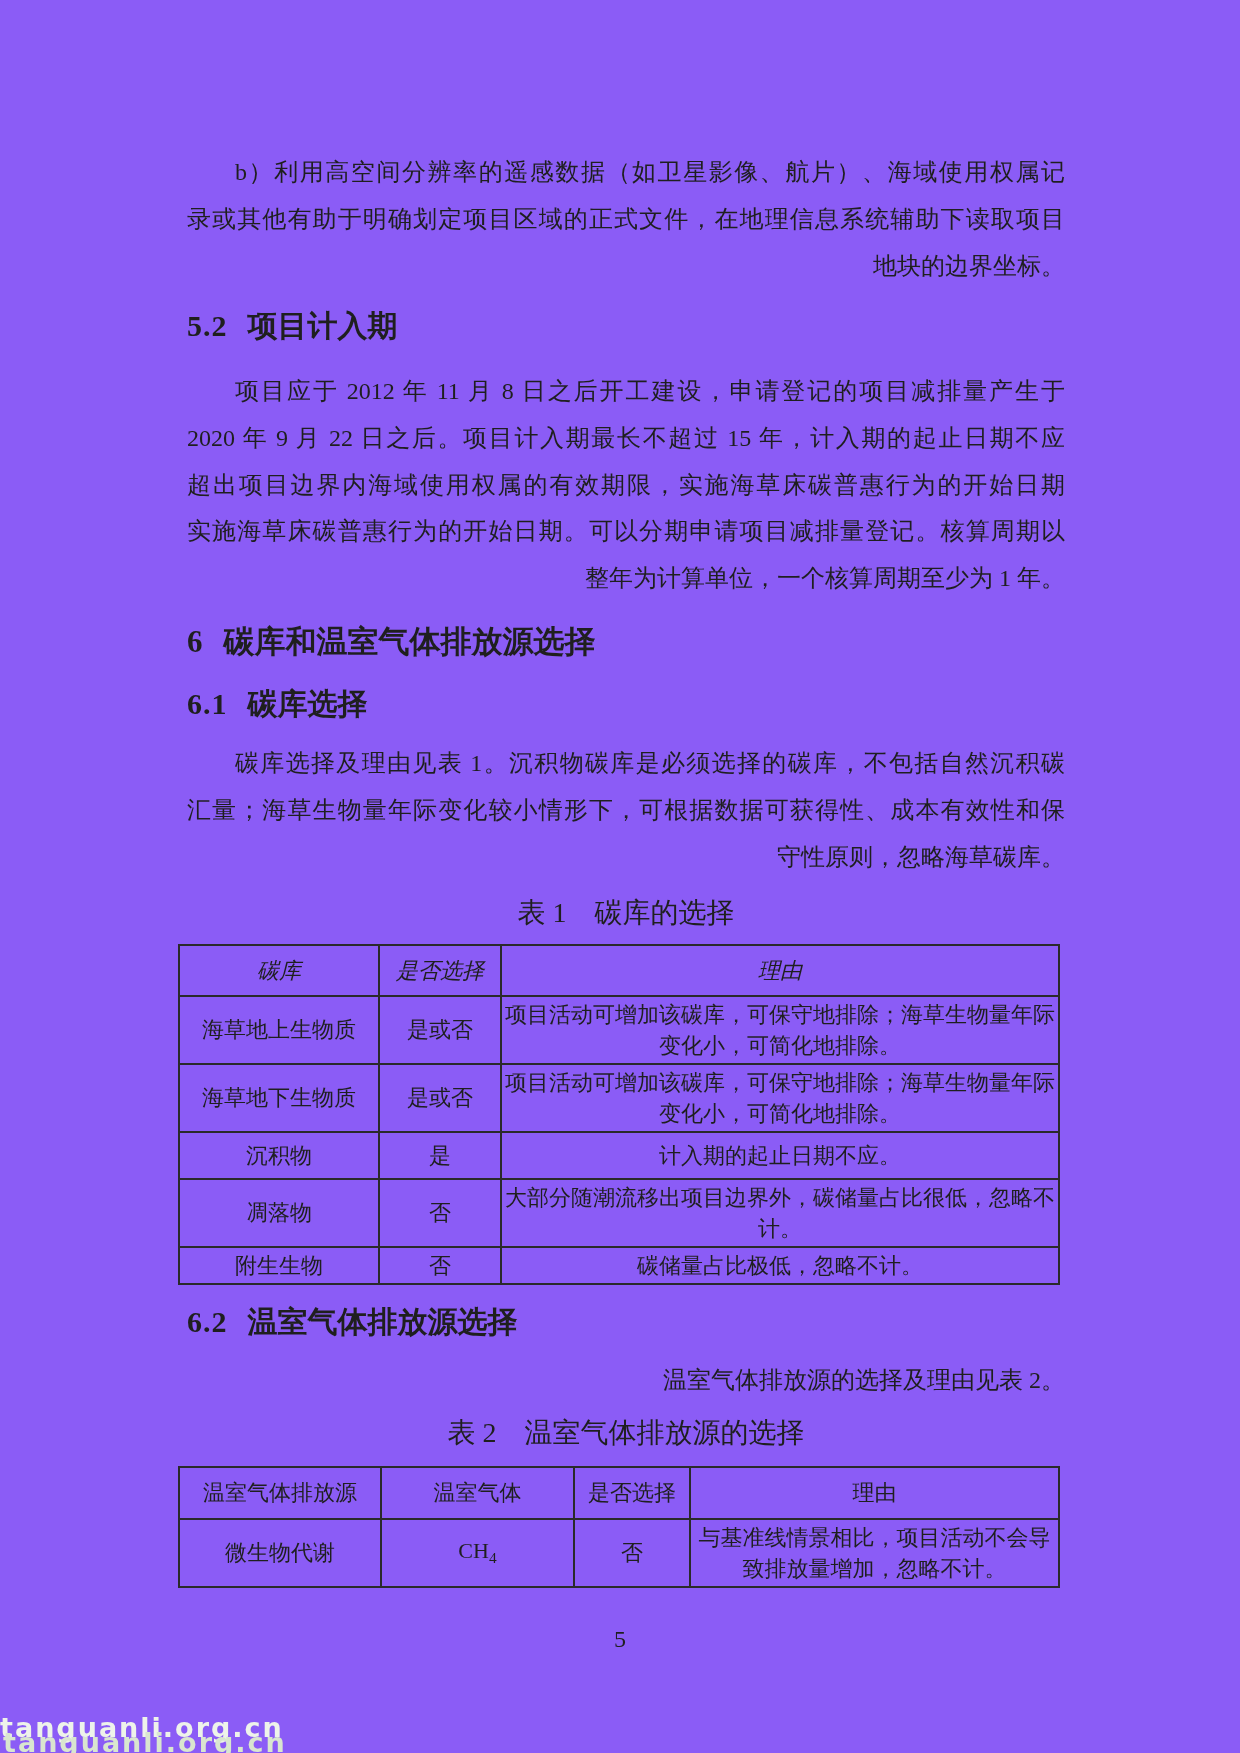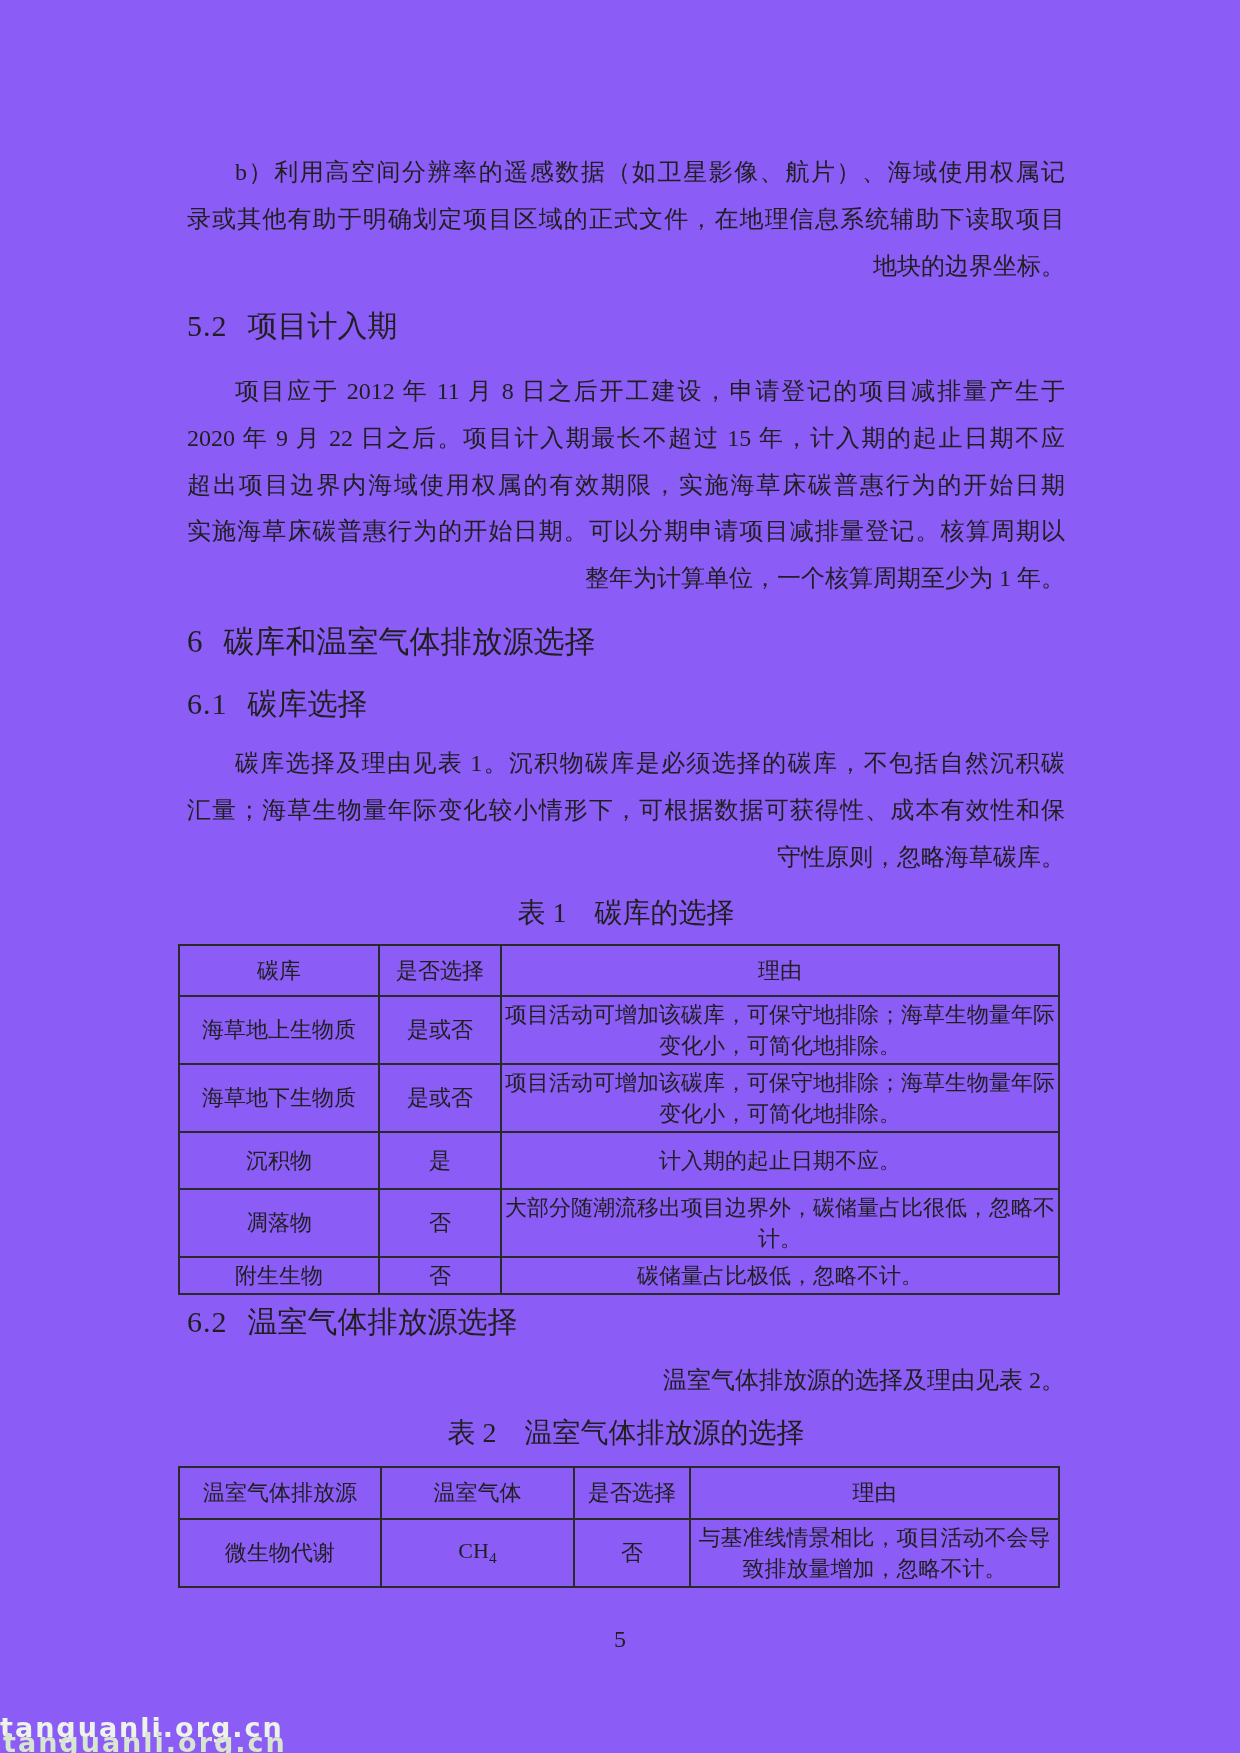--- a/index.html
+++ b/index.html
@@ -12,40 +12,40 @@
     font-family: "Liberation Serif", "DejaVu Serif", serif;
     color: #1f1f1f;
   }
   .abs { position: absolute; }
   
   .para { left: 187px; width: 878px; font-size: 24px; }
   .pline { line-height: 46.8px; height: 46.8px; text-align: right; }
   .pline.fill { text-align: justify; text-align-last: justify; }
   .pline.indent { text-indent: 48px; }
   
-  .heading { left: 187px; font-weight: normal; white-space: nowrap; }
+  .heading { left: 187px; font-weight: bold; white-space: nowrap; }
   .h2 { font-size: 30px; line-height: 40px; }
   .h1 { font-size: 31px; line-height: 42px; }
   .sec-num { margin-right: 20px; letter-spacing: 1px; }
   
   .caption { left: 187px; width: 878px; text-align: center; font-size: 28px; line-height: 32px; }
   .pagenum { left: 0; width: 100%; text-align: center; font-size: 24px; line-height: 30px; }
   
   table.doc { border-collapse: collapse; table-layout: fixed; width: 880px; font-size: 22px; }
   table.doc td, table.doc th {
     border: 2px solid #2a2a2a;
     text-align: center; vertical-align: middle;
     font-weight: normal; padding: 2px 3px;
     overflow: hidden;
   }
   .cell-line { line-height: 31px; white-space: nowrap; text-align: center; }
-  .t1 tr:nth-child(1) { height: 51px; }
+  .t1 tr:nth-child(1) { height: 51px; font-style: italic; }
   .t1 tr:nth-child(2) { height: 68px; }
   .t1 tr:nth-child(3) { height: 65px; }
-  .t1 tr:nth-child(4) { height: 57px; }
+  .t1 tr:nth-child(4) { height: 47px; }
   .t1 tr:nth-child(5) { height: 67px; }
   .t1 tr:nth-child(6) { height: 30px; }
   .t2 tr:nth-child(1) { height: 52px; }
   .t2 tr:nth-child(2) { height: 66px; }
   sub { font-size: 70%; }
   
   .watermark {
     font-family: "DejaVu Sans", "Liberation Sans", sans-serif;
     font-weight: bold; font-size: 27px; letter-spacing: 2px;
     color: #d9e6cf;

